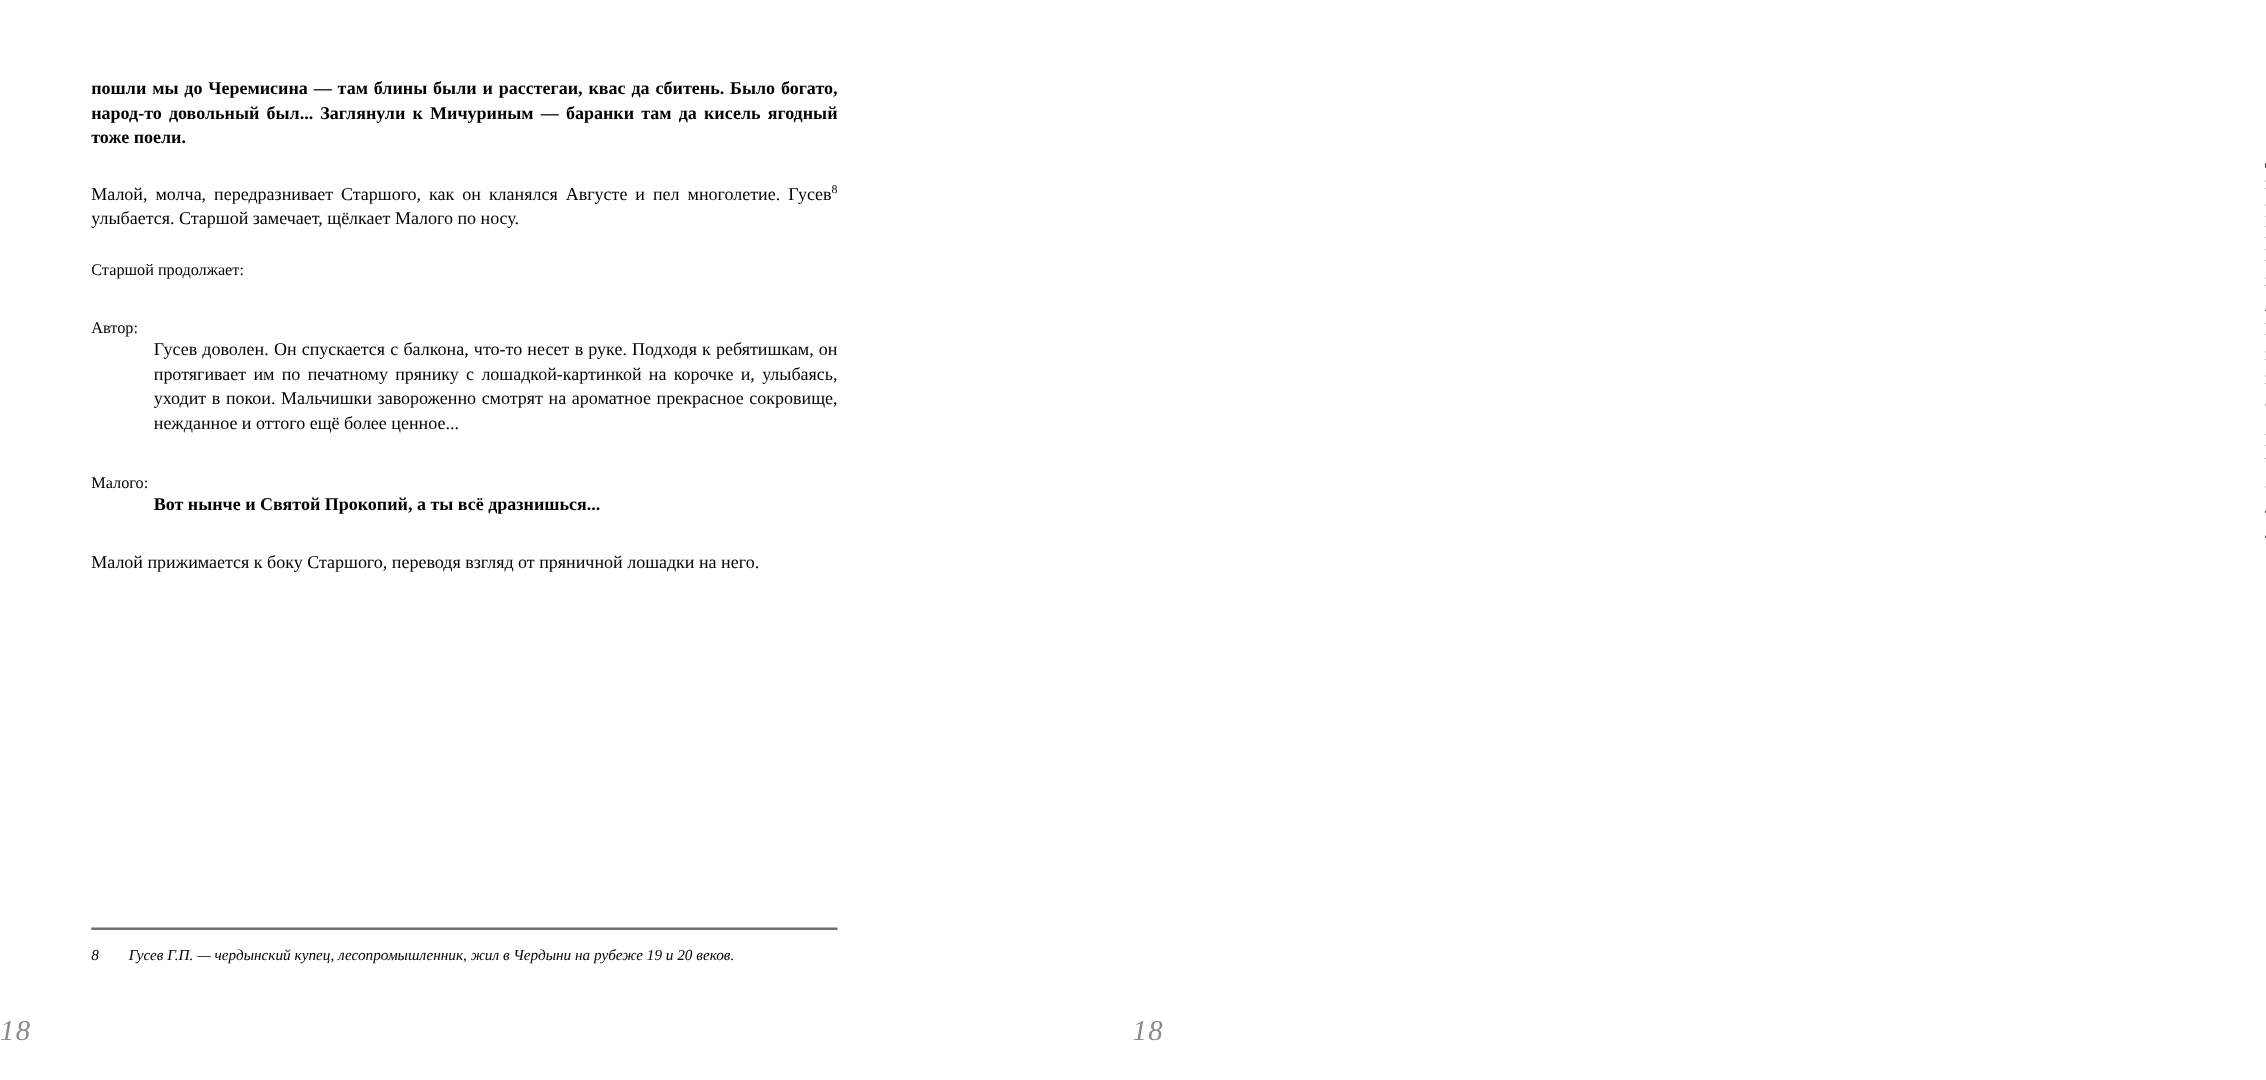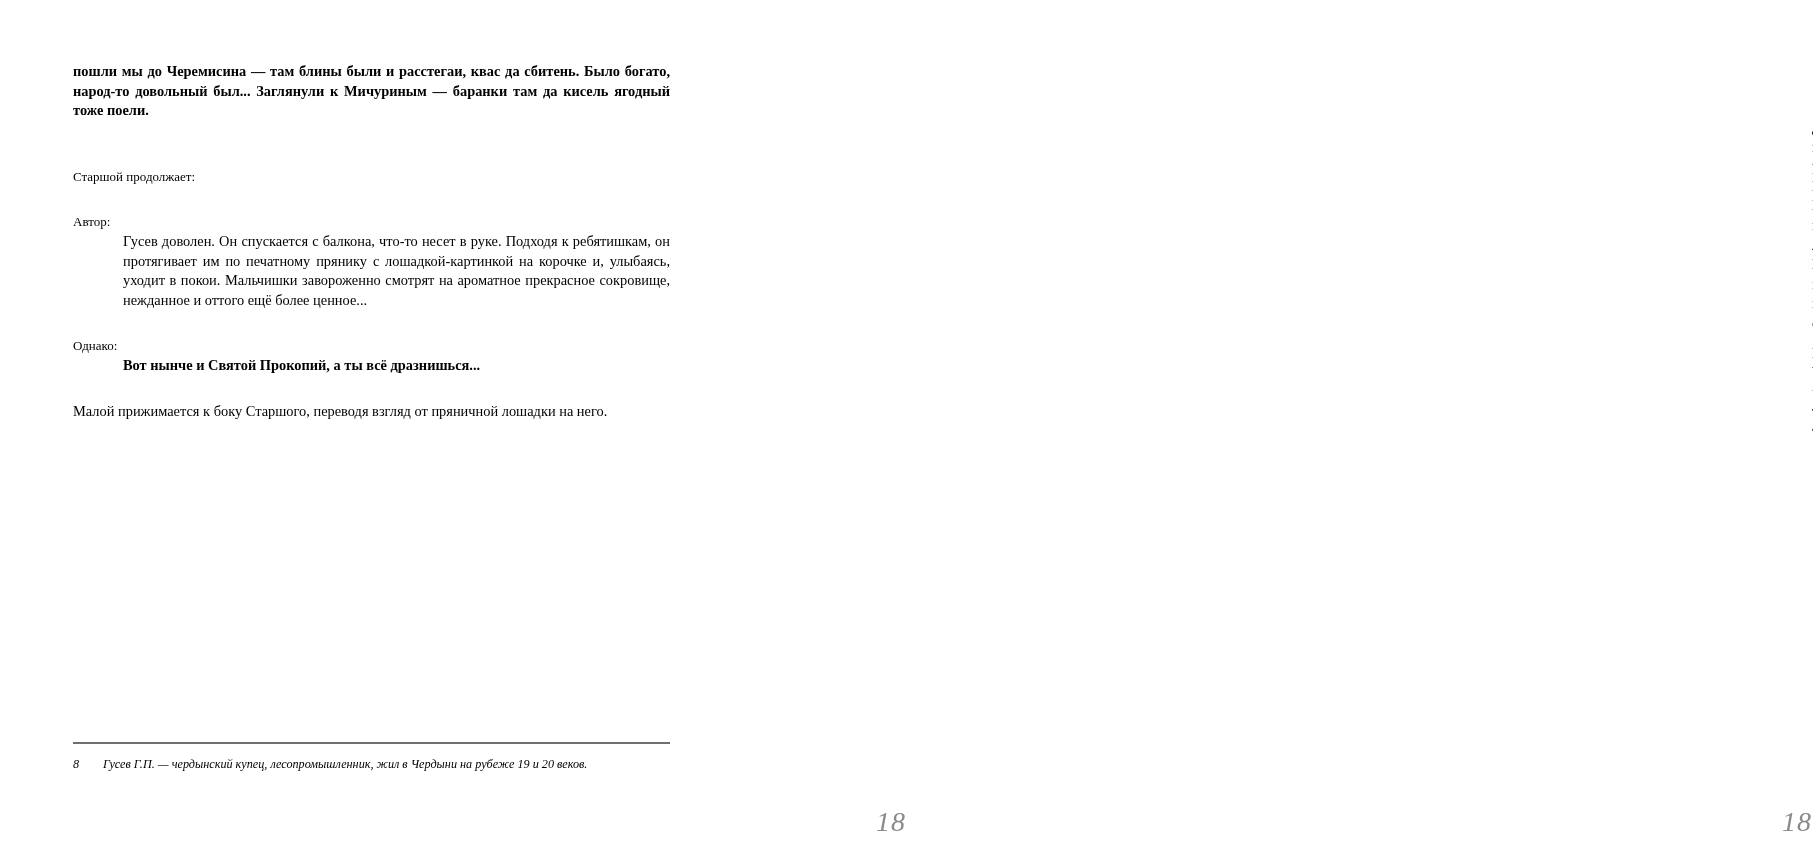--- a/index.html
+++ b/index.html
@@ -110,56 +110,57 @@
     width: 30px;
     flex: 0 0 30px;
   }
   .footnote-text { flex: 1 1 auto; }
 
   
   .folio {
     position: absolute;
     bottom: 26px;
     width: 100%;
-    text-align: right;
-    font-size: 28px;
+    text-align: left;
+    font-size: 23px;
     color: #8a8a8a;
     font-family: "Liberation Serif", "DejaVu Serif", serif;
     font-style: italic;
     letter-spacing: 1px;
   }
 </style>
 </head>
 <body>
 
 <div class="spread">
 
   <div class="page page-left">
 
     <div class="col-left">
 
       <p class="speech">пошли мы до Черемисина — там блины были и расстегаи, квас да сбитень. Было богато, народ-то довольный был... Заглянули к Мичуриным — баранки там да кисель ягодный тоже поели.</p>
 
       <div class="gap-l"></div>
 
+      <p><span>Малой, молча, передразнивает Старшого, как он кланялся Августе и пел многолетие. Гусев</span><sup class="fn">8</sup><span> улыбается. Старшой замечает, щёлкает Малого по носу.</span></p>
 
       <div class="gap-m"></div>
 
       <p class="cue">Старшой продолжает:</p>
 
 
       <div class="gap-l"></div>
 
       <p class="cue">Автор:</p>
 
       <p class="indent">Гусев доволен. Он спускается с балкона, что-то несет в руке. Подходя к ребятишкам, он протягивает им по печатному прянику с лошадкой-картинкой на корочке и, улыбаясь, уходит в покои. Мальчишки завороженно смотрят на ароматное прекрасное сокровище, нежданное и оттого ещё более ценное...</p>
 
       <div class="gap-l"></div>
 
-      <p class="cue">Однако:</p>
+      <p class="cue">Малого:</p>
 
       <p class="speech indent">Вот нынче и Святой Прокопий, а ты всё дразнишься...</p>
 
       <div class="gap-l"></div>
 
       <p>Малой прижимается к боку Старшого, переводя взгляд от пряничной лошадки на него.</p>
 
     </div>
 
     <div class="footnote-area">

